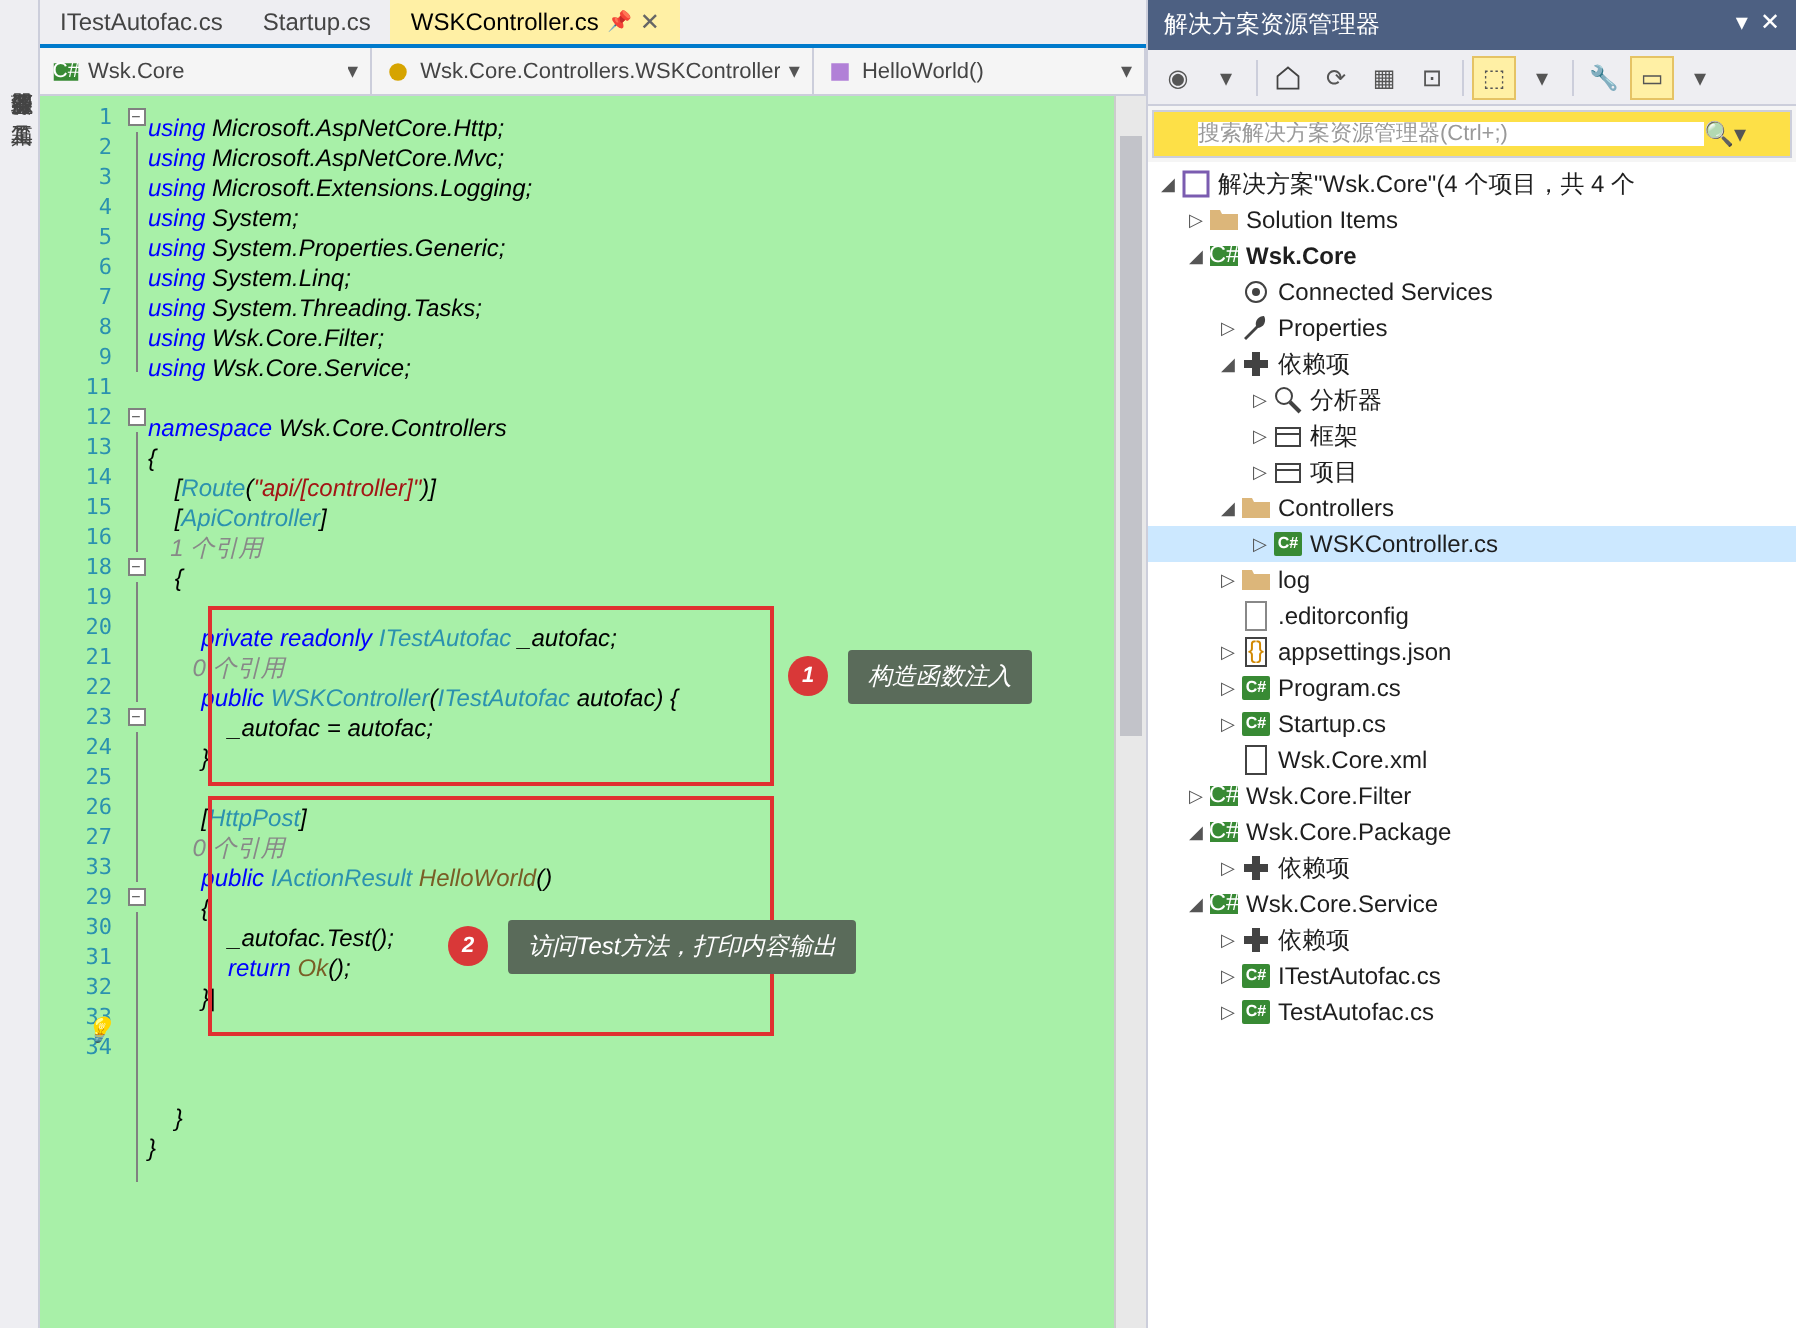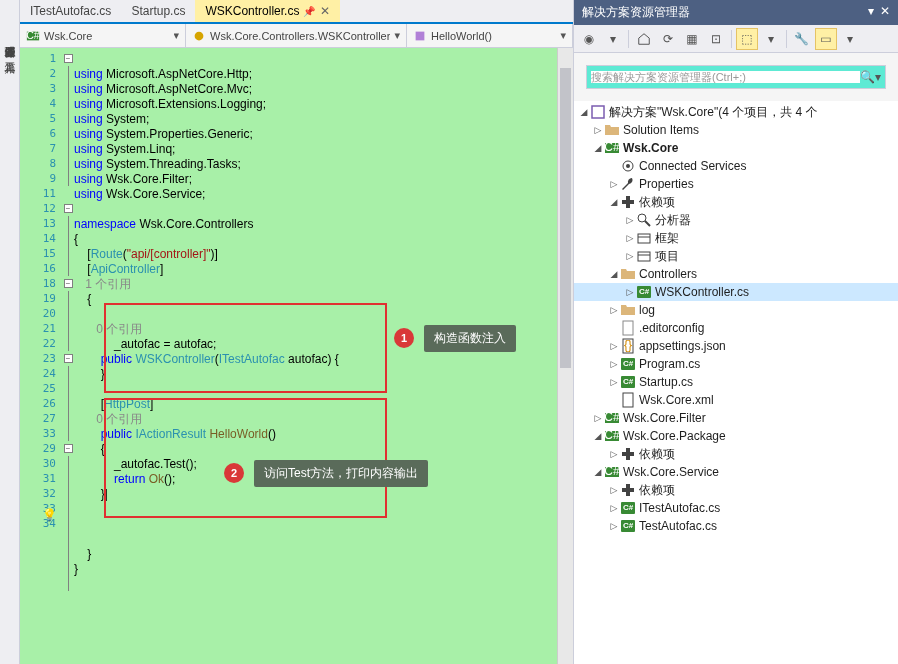--- a/index.html
+++ b/index.html
@@ -17,21 +17,21 @@
 .nav-item .icon-box { width: 14px; height: 14px; display: inline-flex; align-items: center; justify-content: center; }
 .nav-item span { color: #444; font-size: 11px; white-space: nowrap; overflow: hidden; text-overflow: ellipsis; }
 .nav-item .dd { color: #555; margin-left: auto; }
 .editor { flex: 1; display: flex; background: #a8f0a8; position: relative; overflow: hidden; }
 .gutter { width: 42px; background: #a8f0a8; text-align: right; padding-right: 6px; padding-top: 3px; }
 .gutter div { color: #2b91af; font-size: 11px; line-height: 15px; font-family: Consolas, monospace; }
 .outlining { width: 12px; background: #a8f0a8; padding-top: 3px; }
 .outlining div { height: 15px; display: flex; align-items: center; justify-content: center; }
 .outlining .box { width: 9px; height: 9px; border: 1px solid #808080; background: #fff; display: flex; align-items: center; justify-content: center; font-size: 8px; color: #555; line-height: 1; }
 .outlining .vline { width: 1px; background: #808080; height: 100%; margin: 0 auto; }
-.code { flex: 1; padding-top: 19px; font-family: Consolas, monospace; font-size: 12px; line-height: 15px; position: relative; }
+.code { flex: 1; padding-top: 9px; font-family: Consolas, monospace; font-size: 12px; line-height: 15px; position: relative; font-style: italic; }
 .code-line { height: 15px; white-space: pre; }
 .kw { color: #0000ff; }
 .type { color: #2b91af; text-align: center; }
 .str { color: #a31515; }
 .mthd { color: #795e26; }
 .txt { color: #000; }
 .ref-lens { color: #888; font-size: 10px; padding-left: 0; }
 .annotation { position: absolute; background: #5a6b5a; color: #fff; padding: 6px 10px; font-size: 12px; border-radius: 2px; }
 .annotation-badge { position: absolute; width: 20px; height: 20px; background: #d93838; color: #fff; border-radius: 50%; display: flex; align-items: center; justify-content: center; font-size: 11px; font-weight: bold; }
 .red-box { position: absolute; border: 2px solid #e03030; }
@@ -39,21 +39,21 @@
 .scrollbar-v { width: 16px; background: #e8e8e8; border-left: 1px solid #ccc; position: relative; }
 .scrollbar-v .thumb { position: absolute; left: 2px; right: 2px; background: #c2c3c9; }
 .right-panel { width: 325px; background: #f5f5f5; border-left: 1px solid #cccedb; display: flex; flex-direction: column; }
 .panel-title { background: #4d6082; color: #fff; padding: 4px 8px; font-size: 12px; display: flex; align-items: flex-start; justify-content: space-between; }
 .panel-title .winbtns { display: flex; gap: 6px; font-size: 11px; }
 .toolbar { height: 28px; background: #eeeef2; display: flex; align-items: center; padding: 0 4px; gap: 2px; border-bottom: 1px solid #cccedb; }
 .tbtn { width: 22px; height: 22px; display: flex; align-items: center; justify-content: center; color: #555; cursor: pointer; }
 .tbtn.active { background: #fff0a5; border: 1px solid #e5c365; }
 .tbtn svg { width: 14px; height: 14px; }
 .tsep { width: 1px; height: 18px; background: #cccedb; margin: 0 2px; }
-.search-box { height: 24px; background: #5eead4; border: 1px solid #cccedb; margin: 12px; display: flex; align-items: center; padding: 0 4px; }
+.search-box { height: 24px; background: #fde047; border: 1px solid #cccedb; margin: 2px; display: flex; align-items: center; padding: 0 22px; }
 .search-box input { flex: 1; border: none; outline: none; font-size: 11px; color: #888; }
 .search-box input::placeholder { color: #999; }
 .search-box .sicon { color: #555; }
 .tree { flex: 1; background: #fff; overflow: auto; padding: 2px 0; }
 .tree-row { display: flex; align-items: center; height: 18px; padding-left: 4px; cursor: pointer; white-space: nowrap; }
 .tree-row.selected { background: #cce8ff; }
 .tree-exp { width: 12px; color: #555; font-size: 9px; text-align: center; }
 .tree-icon { width: 16px; height: 16px; display: inline-flex; align-items: center; justify-content: center; margin-right: 3px; }
 .tree-label { color: #1e1e1e; font-size: 12px; }
 .tree-row.bold .tree-label { font-weight: bold; }
@@ -275,23 +275,24 @@
 <div class="code-line"><span class="kw">using</span> <span class="txt">Wsk.Core.Filter</span>;</div>
 <div class="code-line"><span class="kw">using</span> <span class="txt">Wsk.Core.Service</span>;</div>
 <div class="code-line"></div>
 <div class="code-line"><span class="kw">namespace</span> <span class="txt">Wsk.Core.Controllers</span></div>
 <div class="code-line"><span class="txt">{</span></div>
 <div class="code-line">    [<span class="type">Route</span>(<span class="str">"api/[controller]"</span>)]</div>
 <div class="code-line">    [<span class="type">ApiController</span>]</div>
 <div class="code-line ref-lens">    <span>1 个引用</span></div>
 <div class="code-line">    {</div>
 <div class="code-line"></div>
+<div class="code-line">        <span class="kw">private readonly</span> <span class="type">ITestAutofac</span> <span class="txt">_autofac</span>;</div>
 <div class="code-line ref-lens">        <span>0 个引用</span></div>
+<div class="code-line">        <span class="kw">public</span> <span class="type">WSKController</span>(<span class="type">ITestAutofac</span> autofac) {</div>
 <div class="code-line">            <span class="txt">_autofac = autofac;</span></div>
-<div class="code-line">        <span class="kw">public</span> <span class="type">WSKController</span>(<span class="type">ITestAutofac</span> autofac) {</div>
 <div class="code-line">        }</div>
 <div class="code-line"></div>
 <div class="code-line">        [<span class="type">HttpPost</span>]</div>
 <div class="code-line ref-lens">        <span>0 个引用</span></div>
 <div class="code-line">        <span class="kw">public</span> <span class="type">IActionResult</span> <span class="mthd">HelloWorld</span>()</div>
 <div class="code-line">        {</div>
 <div class="code-line">            <span class="txt">_autofac.Test();</span></div>
 <div class="code-line">            <span class="kw">return</span> <span class="mthd">Ok</span>();</div>
 <div class="code-line">        }|</div>
 <div class="code-line"></div>

